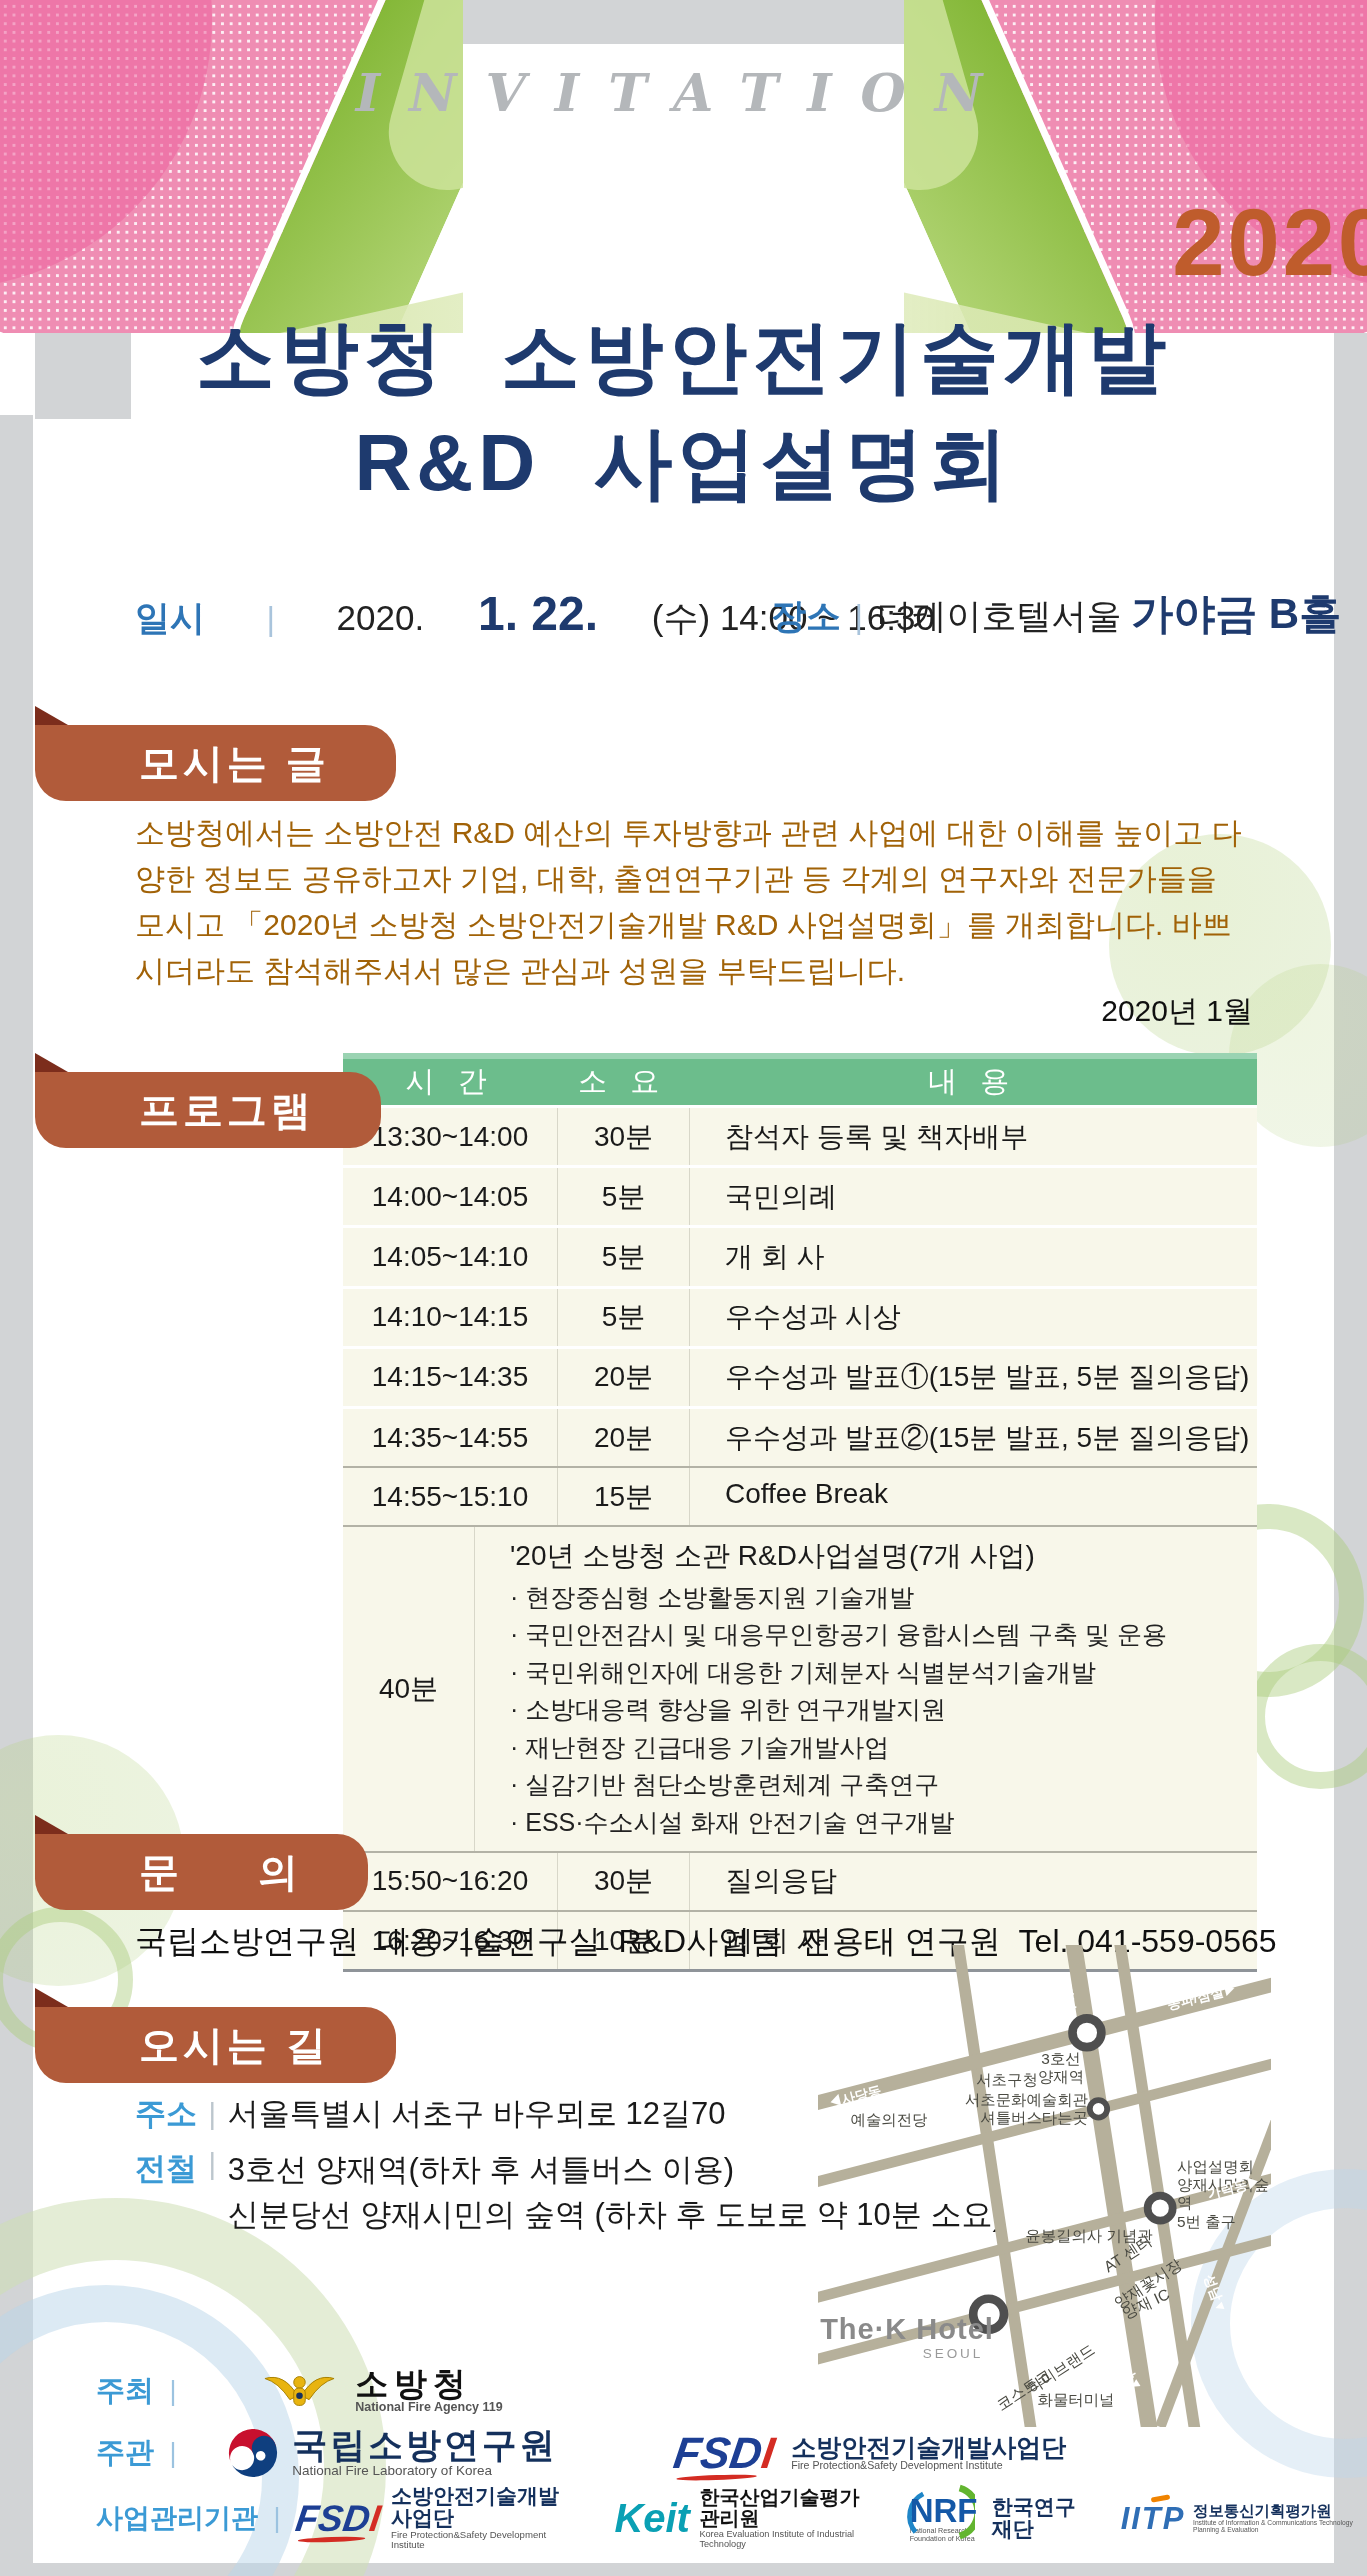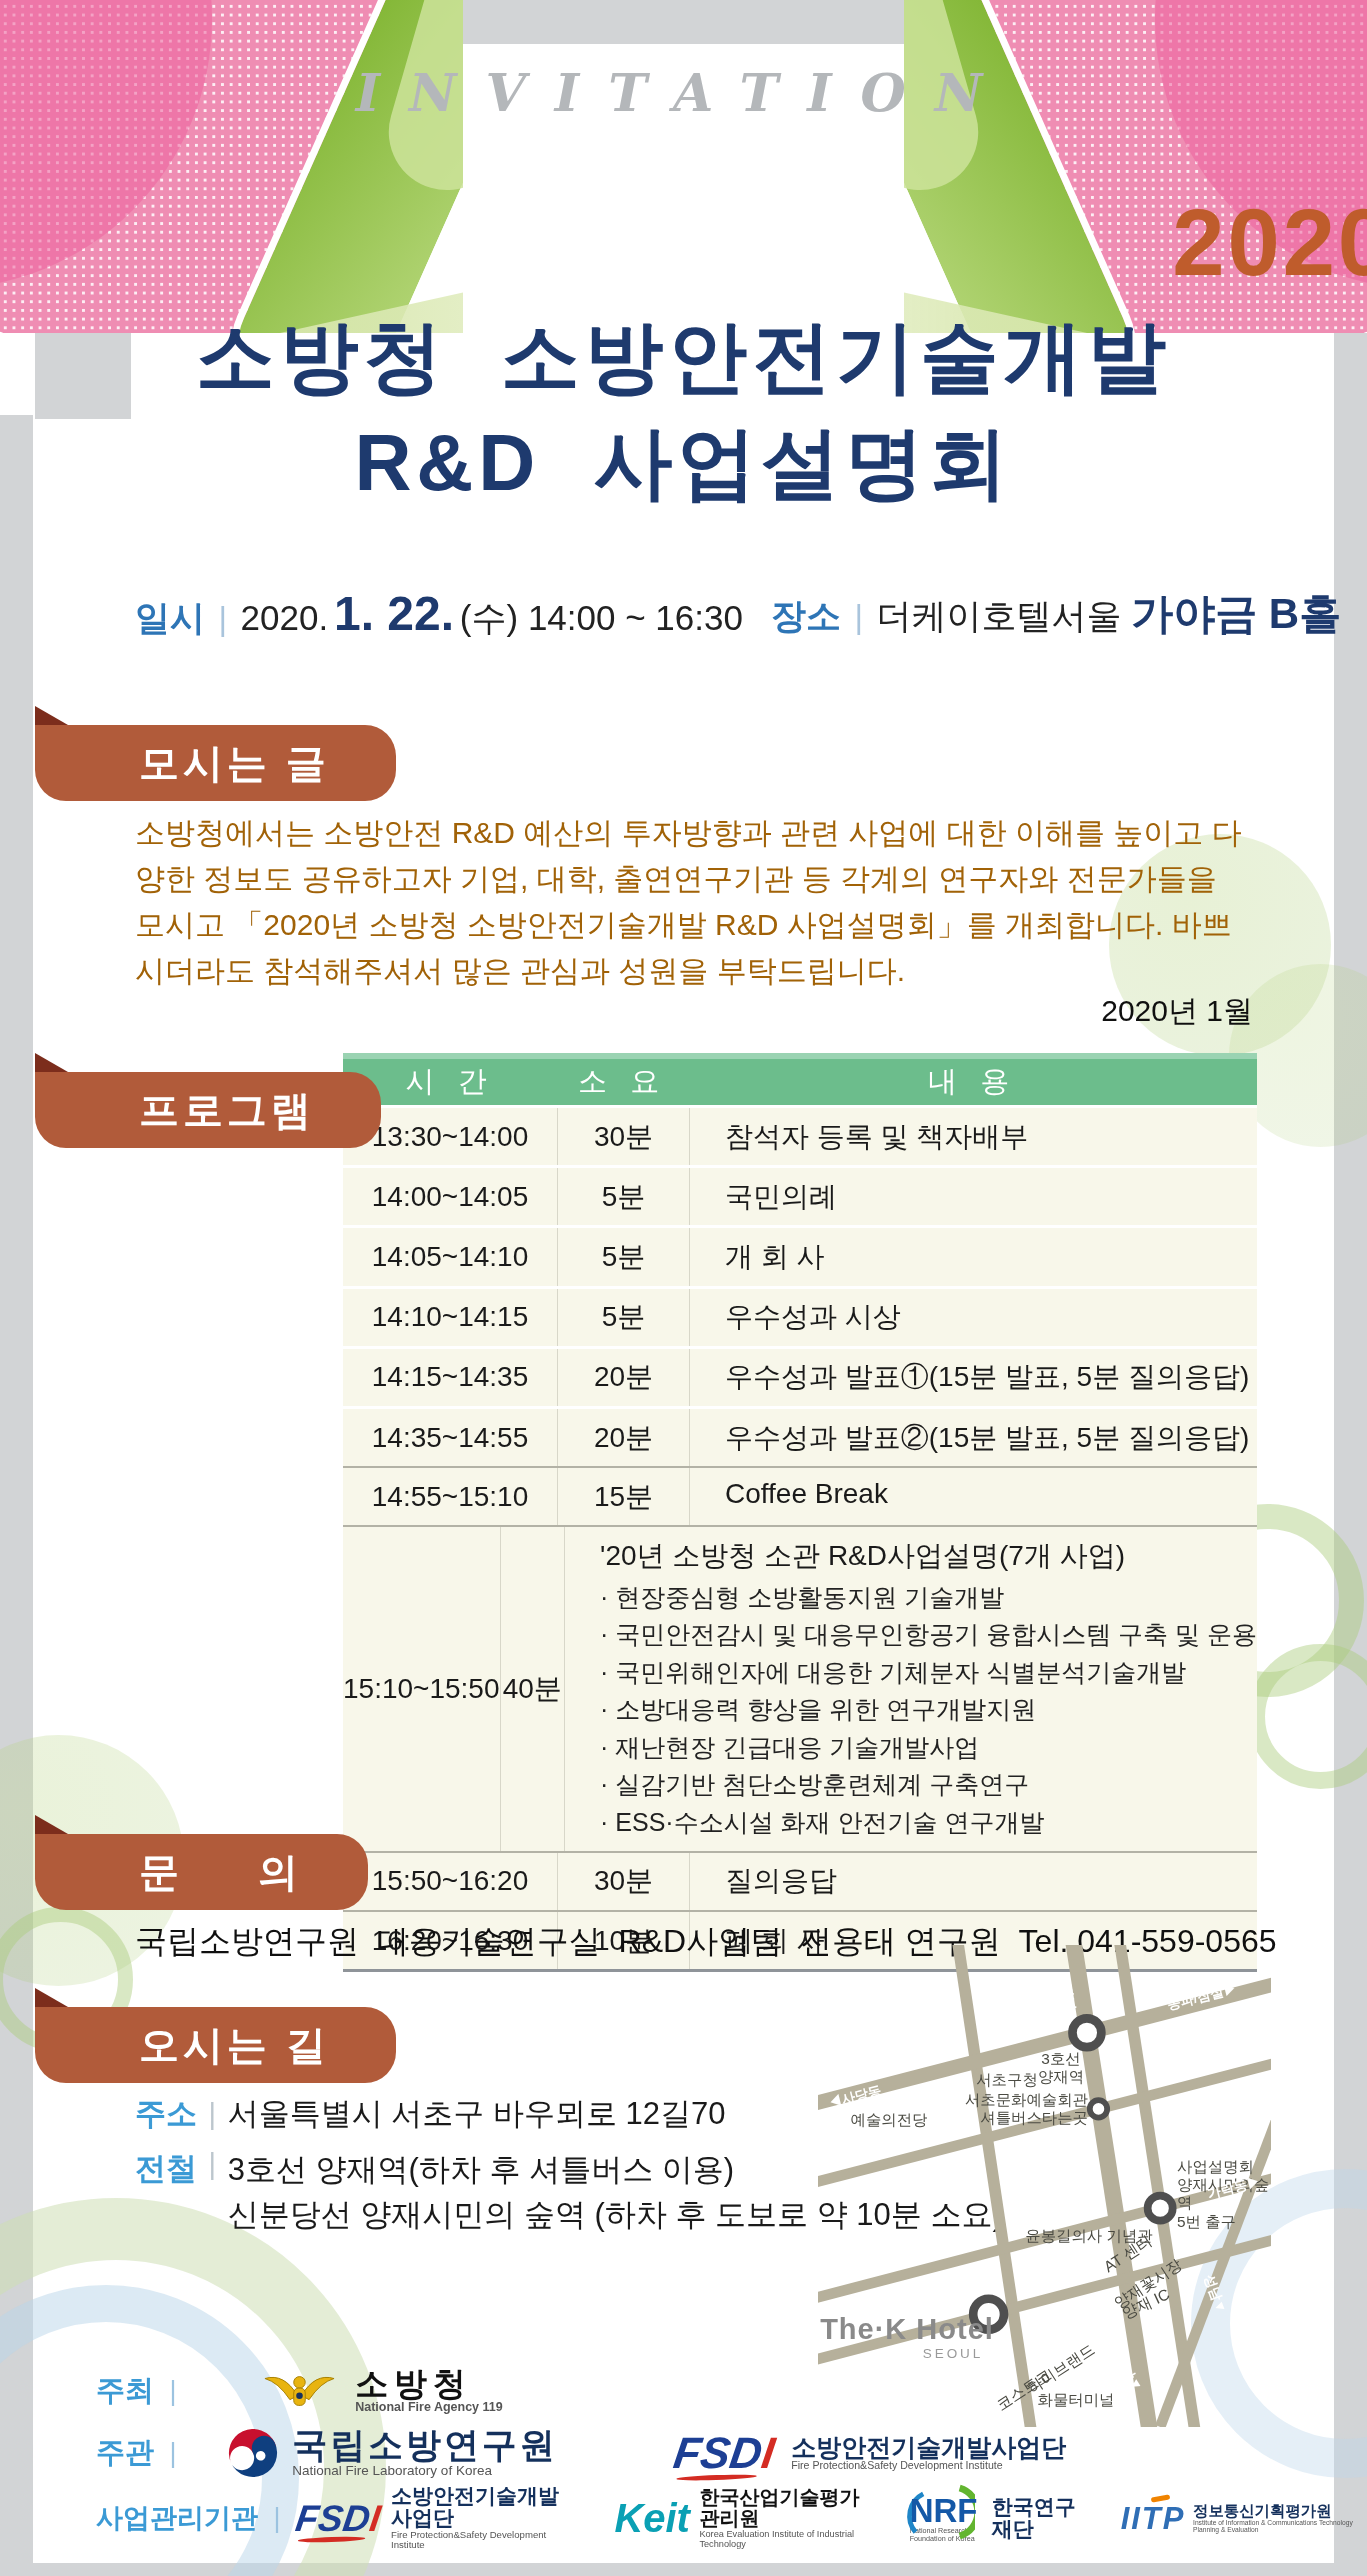--- a/index.html
+++ b/index.html
@@ -121,21 +121,21 @@
   <div class="deco g-ring" style="left:-11.6px;top:1907px;width:145px;height:145px;border-width:15.4px;"></div>
   <div class="deco" style="left:-154px;top:2198px;width:540px;height:540px;border:62px solid rgba(205,223,180,.55);box-sizing:border-box;"></div>
   <div class="deco" style="left:-87px;top:2285px;width:386px;height:386px;border:37px solid rgba(186,214,233,.5);box-sizing:border-box;"></div>
   <div class="deco b-ring" style="left:1191px;top:2169px;width:309px;height:309px;"></div>
 
   <div class="abs invitation">INVITATION</div>
   <div class="abs year">2020</div>
   <div class="abs title t1">소방청  소방안전기술개발</div>
   <div class="abs title t2">R&amp;D  사업설명회</div>
 
-  <div class="abs inforow" style="left:135px;top:586px;">
+  <div class="abs inforow" style="left:135px;top:586px;gap:48px;">
     <span class="lbl">일시</span>
     <span class="sep">|</span>
     <span class="txt">2020.</span>
     <span class="big">1. 22.</span>
     <span class="txt">(수) 14:00 ~ 16:30</span>
   </div>
   <div class="abs inforow" style="left:771px;top:586px;">
     <span class="lbl">장소</span>
     <span class="sep">|</span>
     <span class="txt">더케이호텔서울</span>
@@ -183,21 +183,20 @@
           <div class="cell c-time">14:35~14:55</div>
           <div class="cell c-dur">20분</div>
           <div class="cell c-body"><div class="content-line">우수성과 발표②(15분 발표, 5분 질의응답)</div></div>
         </div>
         <div class="prow strong">
           <div class="cell c-time">14:55~15:10</div>
           <div class="cell c-dur">15분</div>
           <div class="cell c-body"><div class="content-line">Coffee Break</div></div>
         </div>
         <div class="prow big strong">
-          <div class="cell c-time">15:10~15:50</div>
           <div class="cell c-dur">40분</div>
           <div class="cell c-body"><div class="content-line">'20년 소방청 소관 R&amp;D사업설명(7개 사업)</div><div class="detail">· 현장중심형 소방활동지원 기술개발</div><div class="detail">· 국민안전감시 및 대응무인항공기 융합시스템 구축 및 운용</div><div class="detail">· 국민위해인자에 대응한 기체분자 식별분석기술개발</div><div class="detail">· 소방대응력 향상을 위한 연구개발지원</div><div class="detail">· 재난현장 긴급대응 기술개발사업</div><div class="detail">· 실감기반 첨단소방훈련체계 구축연구</div><div class="detail">· ESS·수소시설 화재 안전기술 연구개발</div></div>
         </div>
         <div class="prow strong">
           <div class="cell c-time">15:50~16:20</div>
           <div class="cell c-dur">30분</div>
           <div class="cell c-body"><div class="content-line">질의응답</div></div>
         </div>
         <div class="prow strong">
           <div class="cell c-time">16:20~16:30</div>

